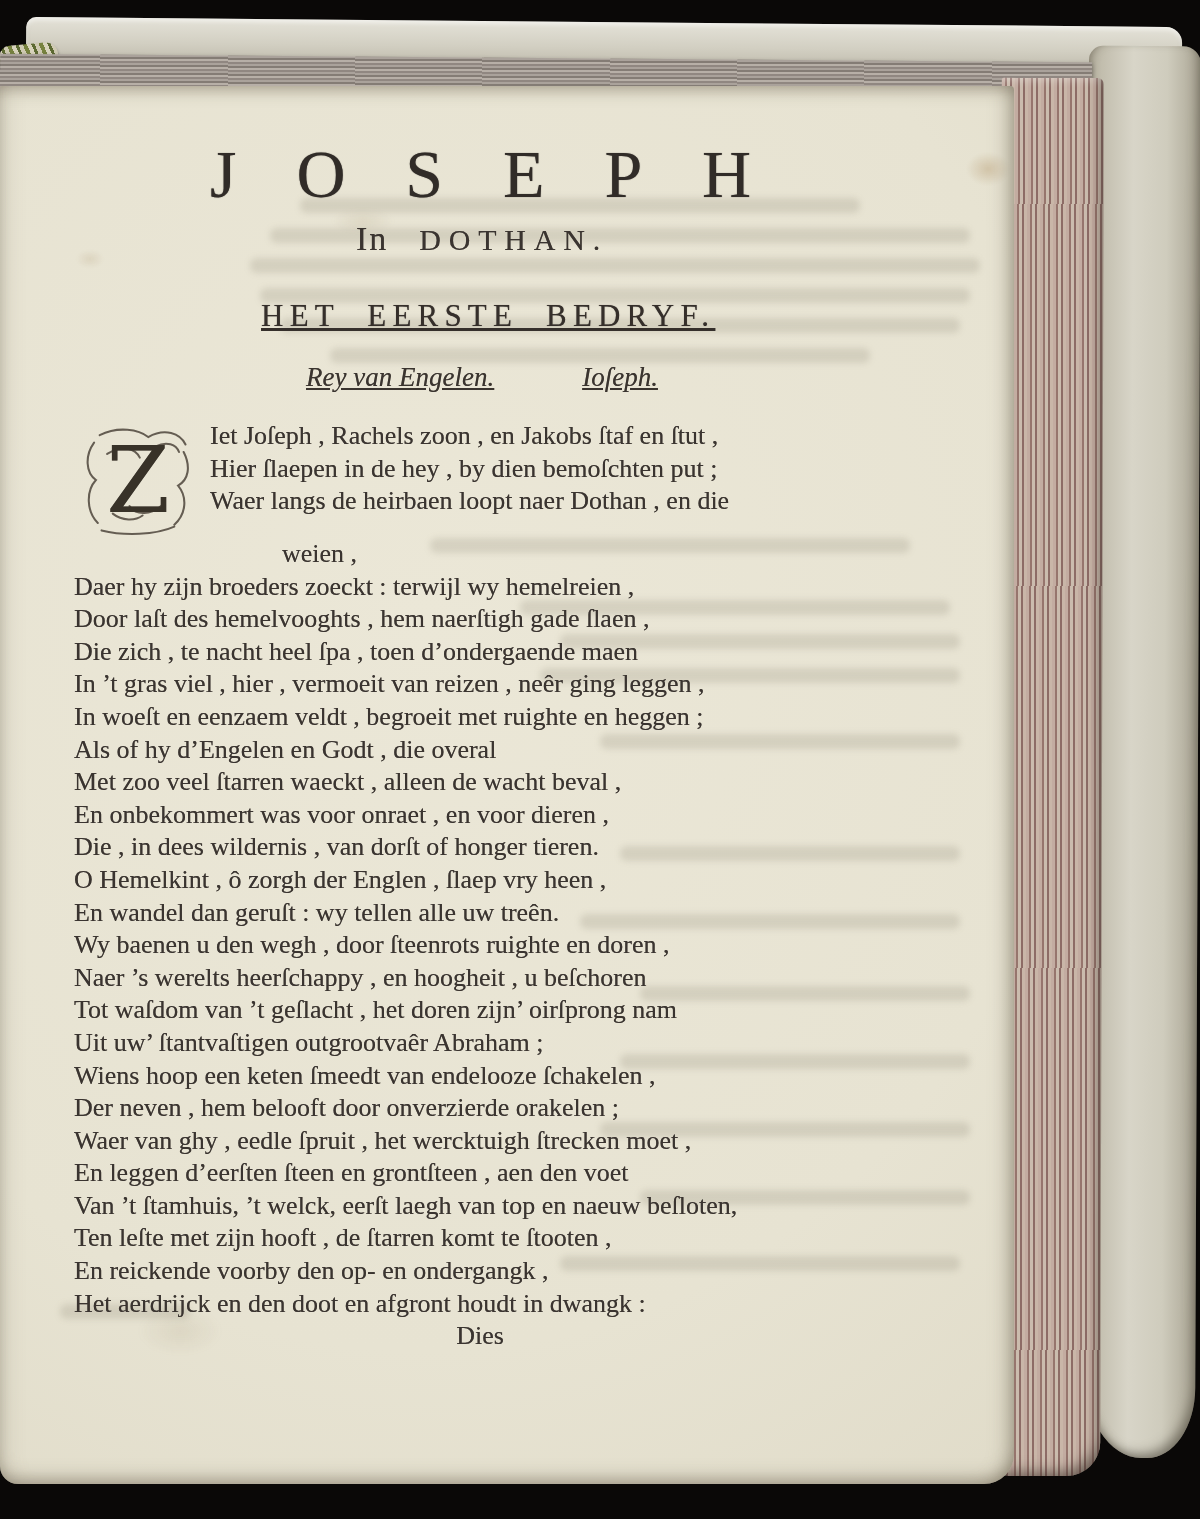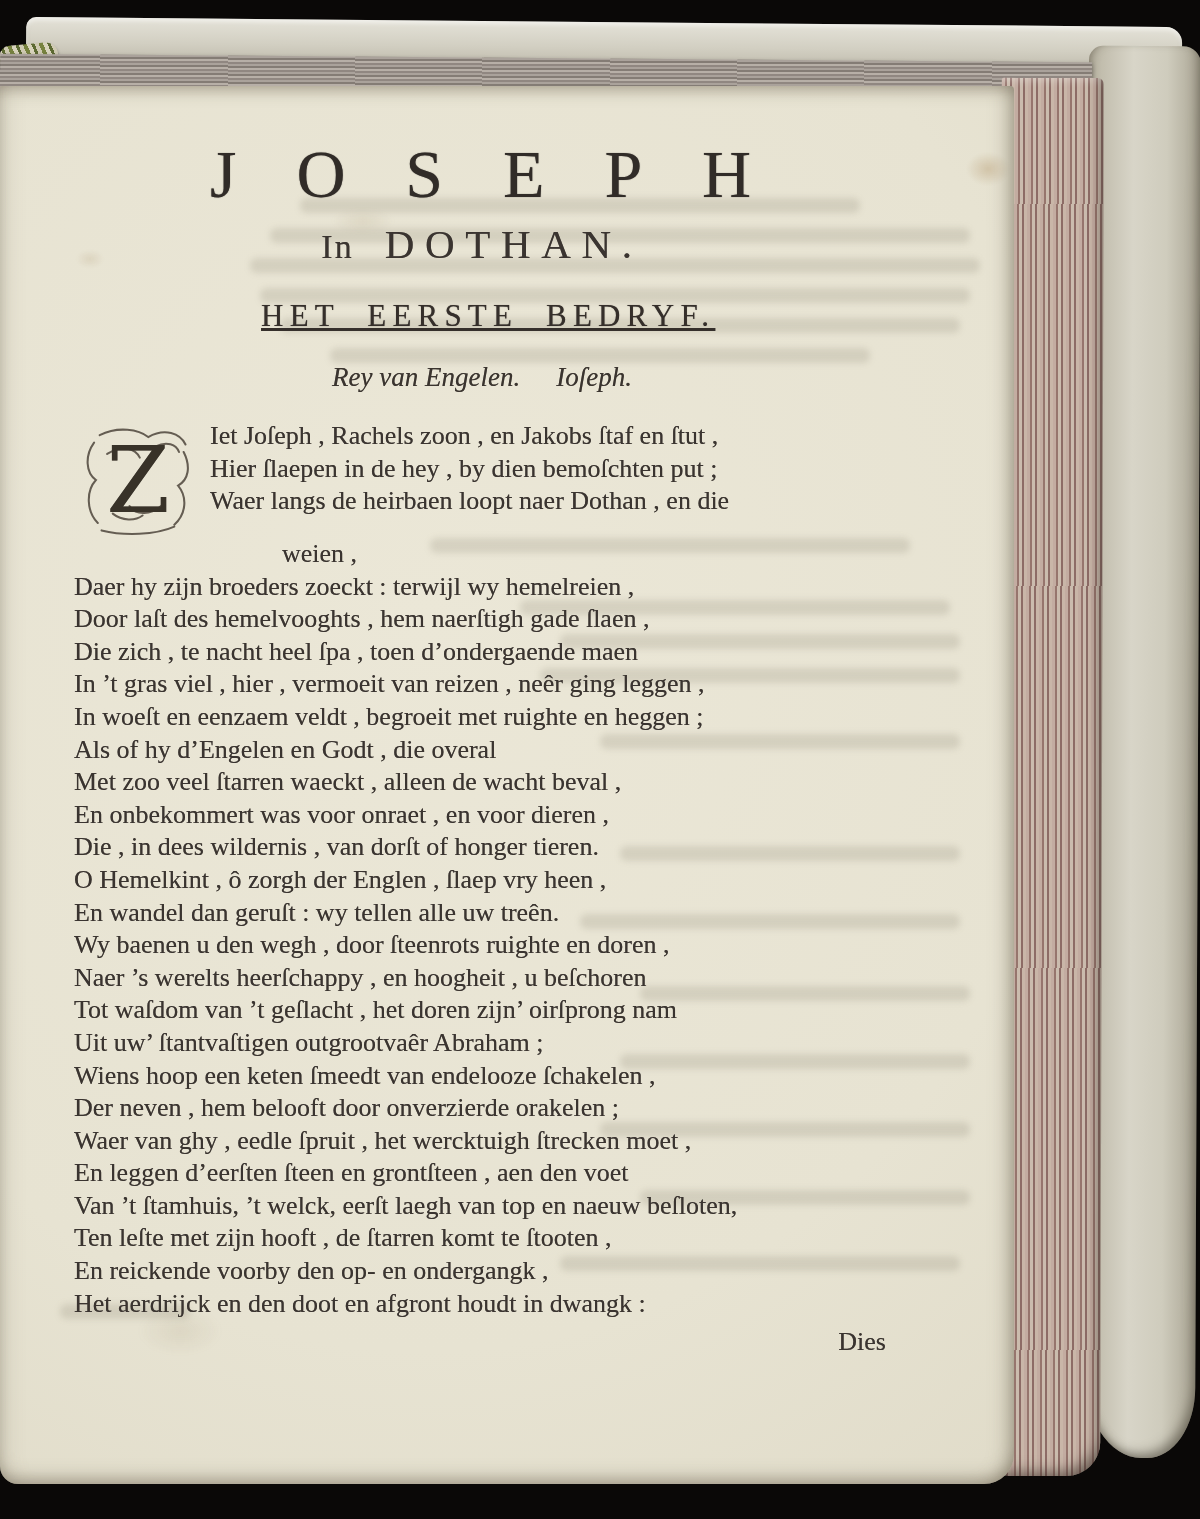--- a/index.html
+++ b/index.html
@@ -75,42 +75,42 @@
   .title{
     position:absolute;top:54px;left:0;width:964px;text-align:center;
     font-size:68px;line-height:1;letter-spacing:.88em;padding-left:.42em;
     color:#312c28;text-shadow:0 0 1px rgba(49,44,40,.7);
   }
   .subtitle{
     position:absolute;top:134px;left:0;width:964px;text-align:center;
     color:#332d29;text-shadow:0 0 .8px rgba(51,45,41,.7);
   }
   .subtitle .small{font-size:34px;letter-spacing:.06em;vertical-align:baseline;}
-  .subtitle .caps{font-size:41px;letter-spacing:.26em;margin-left:31px;}
+  .subtitle .caps{font-size:30px;letter-spacing:.26em;margin-left:31px;}
   .act{
     position:absolute;top:212px;left:0;width:964px;text-align:center;
     font-size:31px;letter-spacing:.2em;word-spacing:.45em;padding-left:.2em;
     color:#352f2b;text-shadow:0 0 .8px rgba(53,47,43,.7);text-decoration:underline;
   }
   .cast{
     position:absolute;top:276px;left:0;width:964px;text-align:center;
     font-size:27px;font-style:italic;color:#3a342f;
   }
-  .cast span{margin:0 18px;}
+  .cast span{margin:0 44px;text-decoration:underline;}
 
   .poem{
     position:absolute;top:334px;left:74px;width:876px;
     font-size:26px;line-height:32.6px;white-space:nowrap;
   }
   .dropcap{
     float:left;width:126px;height:112px;margin:4px 10px 2px 0;
   }
   .hang{padding-left:208px;}
   .catchword{
-    margin-top:6px;text-align:right;padding-right:64px;font-size:26px;
+    text-align:center;padding-right:64px;font-size:26px;
   }
 </style>
 </head>
 <body>
 
 <div class="photo">
 
   <div class="vellum-top"></div>
   <div class="vellum-right"></div>
   <div class="headband"></div>

